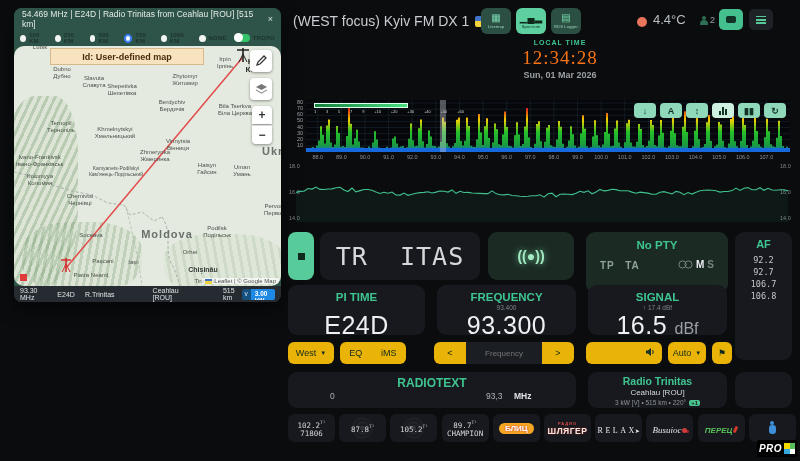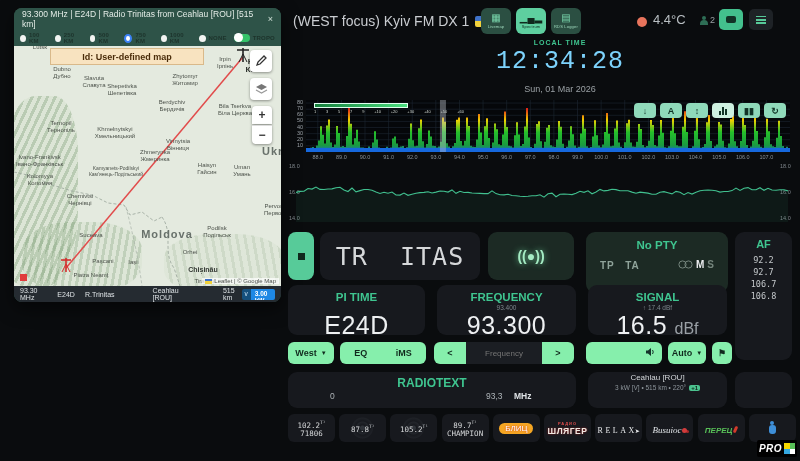--- a/index.html
+++ b/index.html
@@ -11,21 +11,21 @@
   .map-header{height:22px;background:#2e5348;color:#e4ece7;font-size:8.5px;display:flex;
     align-items:center;padding:0 8px;justify-content:space-between;}
   .map-close{color:#cfe0d7;font-size:9px;cursor:pointer;}
   .map-legend{height:16px;background:#2e5348;display:flex;align-items:center;padding:0 6px;gap:7px;}
   .leg-item{display:inline-flex;align-items:center;gap:3px;}
   .leg-dot{width:7px;height:7px;border-radius:50%;background:#f2f4f2;display:inline-block;}
   .leg-dot.sel{width:7px;height:7px;background:#fff;border:2px solid #3b82f6;box-sizing:border-box;width:9px;height:9px;}
   .leg-item span:last-child{font-size:6px;font-weight:700;color:#1d332b;letter-spacing:.2px;}
   .leg-track{width:16px;height:8px;border-radius:5px;background:#35c36a;position:relative;display:inline-block;}
   .leg-knob{position:absolute;left:0px;top:-1px;width:9px;height:9px;border-radius:50%;background:#fff;display:inline-block;}
-  .map-canvas{position:relative;height:240px;background:#e4eadf;overflow:hidden;}
+  .map-canvas{position:relative;height:240px;background:#e4eadf;overflow:hidden;border-radius:10px;}
   .terrain{position:absolute;pointer-events:none;}
   .t1{left:-14px;top:50px;width:78px;height:190px;background:
       repeating-linear-gradient(115deg,rgba(126,160,118,.42) 0 3px,rgba(196,214,186,.25) 3px 7px);
       border-radius:45% 30% 40% 30%;}
   .t2{left:8px;top:176px;width:120px;height:70px;background:
       repeating-linear-gradient(100deg,rgba(126,160,118,.35) 0 3px,rgba(196,214,186,.22) 3px 7px);
       border-radius:40%;}
   .t3{left:150px;top:188px;width:120px;height:60px;background:
       repeating-linear-gradient(80deg,rgba(140,168,130,.25) 0 3px,rgba(200,216,192,.2) 3px 8px);
       border-radius:40%;}
@@ -72,22 +72,22 @@
   .sqbtn{position:absolute;top:9px;width:24px;height:21px;border-radius:5px;display:flex;
     align-items:center;justify-content:center;cursor:pointer;}
   .chatbtn{left:434px;background:#43c08d;}
   .chat-ic{width:10px;height:7px;background:#123226;border-radius:2px;position:relative;display:inline-block;}
   .chat-ic::after{content:"";position:absolute;left:2px;bottom:-3px;border:3px solid transparent;border-top-color:#123226;}
   .menubtn{left:464px;background:#1e2226;}
   .menu-ic{width:10px;height:8px;display:inline-block;background:
     linear-gradient(#57c998 0 1.5px,transparent 1.5px 3.2px,#57c998 3.2px 4.7px,transparent 4.7px 6.4px,#57c998 6.4px 8px);}
   .clock{position:absolute;left:205px;top:39px;width:140px;text-align:center;}
   .clock .cl{color:#3fc590;font-size:7px;font-weight:700;letter-spacing:1px;}
-  .clock .ct{color:#7dd3fc;font-size:25px;letter-spacing:1px;margin-top:1px;font-family:Liberation Mono, monospace;}
-  .clock .cd{color:#9aa0a4;font-size:9px;margin-top:8px;}
+  .clock .ct{color:#f97316;font-size:19px;letter-spacing:1px;margin-top:1px;font-family:Liberation Serif, serif;}
+  .clock .cd{color:#9aa0a4;font-size:9px;margin-top:1px;font-weight:bold;}
   
   .ylabels{position:absolute;left:2px;top:99px;width:17px;height:52px;}
   .ylabels span{position:absolute;right:1px;font-size:5.5px;color:#9aa0a6;}
   #spec-plot{position:absolute;left:21px;top:100px;width:484px;height:52px;background:#05070a;}
   .smeter{position:absolute;left:8px;top:3px;z-index:4;}
   .smeter .sbar{width:92px;height:3px;background:linear-gradient(90deg,#15803d,#4ade80);border:1px solid #dfe;}
   .smeter .sticks{display:flex;width:150px;justify-content:space-between;margin-top:1px;}
   .smeter .sticks span{font-size:4px;color:#cdd4ce;}
   .specbtns{position:absolute;right:4px;top:3px;display:flex;gap:4px;z-index:5;}
   .specbtn{width:22px;height:15px;border-radius:4px;background:#8fd9ba;color:#113326;font-size:9px;
@@ -126,22 +126,22 @@
   .af-panel .glabel{font-size:11px;margin-top:6px;}
   .af-panel ul{list-style:none;margin:4px 0 0 0;padding:0;text-align:center;}
   .af-panel li{color:#c4c8cb;font-size:8.5px;line-height:12px;font-family:"DejaVu Sans Mono",monospace;}
   
   .ro{text-align:center;}
   .ro .glabel{font-size:11.5px;margin-top:6px;}
   .ro .prev{font-size:6.5px;color:#7d868c;height:8px;margin-top:1px;}
   .ro .val{font-size:25px;color:#eef0f2;line-height:26px;letter-spacing:.5px;}
   .ro .val .unit{font-size:16px;color:#9aa0a6;letter-spacing:0;}
   
-  .pill{position:absolute;top:342px;height:22px;border-radius:6px;background:#86efac;color:#10291d;
-    font-size:9px;font-weight:700;display:flex;align-items:center;justify-content:center;cursor:pointer;}
+  .pill{position:absolute;top:342px;height:22px;border-radius:6px;background:#eab308;color:#10291d;
+    font-size:9px;font-weight:400;display:flex;align-items:center;justify-content:center;cursor:pointer;}
   .pill .chev2{font-size:6px;margin-left:4px;}
   .freq-input{position:absolute;top:342px;height:22px;left:181px;width:76px;background:#1b1e23;border:none;
     border-radius:0;color:#8c9297;font-size:8px;text-align:center;outline:none;box-sizing:border-box;}
   .spk{display:inline-block;margin-left:auto;margin-right:6px;}
   .volfill{justify-content:flex-start;}
   
   .rt-panel{left:3px;top:372px;width:288px;height:36px;}
   .rt-panel .glabel{font-size:12px;margin-top:4px;}
   .rt-line{position:relative;height:12px;color:#aeb4b8;font-size:8.5px;}
   .rt-left{position:absolute;left:42px;top:1px;}
@@ -154,21 +154,21 @@
   .st-badge{background:#4cc38f;color:#0e241a;font-weight:700;border-radius:2px;padding:0 2px;font-size:6px;}
   .empty-tile{left:450px;top:372px;width:57px;height:36px;}
   
   #preset-row{position:absolute;left:3px;top:414px;width:510px;height:28px;}
   .tile{position:absolute;top:0;width:47px;height:28px;border-radius:6px;background:#17191e;
     display:flex;flex-direction:column;align-items:center;justify-content:center;cursor:pointer;overflow:hidden;}
   .tile .tl{font-family:"DejaVu Sans Mono",monospace;font-size:7.5px;color:#d6d8da;line-height:9px;}
   .tile .tl sup{font-size:4.5px;}
   .tile.rings{background:#17191e radial-gradient(circle at 50% 50%,rgba(120,130,140,.25) 2px,transparent 3px,
      rgba(120,130,140,.12) 6px,transparent 7px,rgba(120,130,140,.08) 10px,transparent 11px);}
-  .blits{background:#f5a623;border-radius:9px;padding:1px 6px;color:#fff;font-weight:400;font-size:8px;
+  .blits{background:#f5a623;border-radius:9px;padding:1px 6px;color:#fff;font-weight:700;font-size:8px;
      text-shadow:0 0 2px #c23;}
   .shl-top{color:#e34d4d;font-size:4px;font-weight:700;letter-spacing:1px;line-height:5px;}
   .shl-main{color:#efe9e2;font-size:8.5px;font-weight:700;letter-spacing:.5px;text-shadow:0 0 2px #a22;}
   .relax-t{color:#e8eaec;font-size:8px;letter-spacing:2.5px;font-family:"Liberation Serif",serif;}
   .relax-a{color:#e8eaec;font-size:6px;margin-left:-2px;}
   .busu{color:#dfe3e6;font-size:9px;font-style:italic;font-family:"Liberation Serif",serif;}
   .cherry{width:5px;height:5px;border-radius:50%;background:#d23b3b;display:inline-block;margin-left:1px;
      box-shadow:3px 1px 0 -1px #a82828;}
   .perets{color:#58c058;font-size:8px;font-weight:700;font-style:italic;}
   .pepper{width:3px;height:7px;border-radius:2px;background:#d23b2b;display:inline-block;transform:rotate(25deg);margin-left:2px;}
@@ -183,21 +183,21 @@
   .tvsq i:nth-child(1){background:#f5d800;}.tvsq i:nth-child(2){background:#58c058;}
   .tvsq i:nth-child(3){background:#35a8e0;}.tvsq i:nth-child(4){background:#fff;}
 </style>
 </head>
 <body>
 
 <div id="root">
 
   <div id="map-panel">
     <div class="map-header">
-      <span>93.300 MHz | E24D | Radio Trinitas from Ceahlau [ROU] [515 km]</span>
+      <span>54.469 MHz | E24D | Radio Trinitas from Ceahlau [ROU] [515 km]</span>
       <span class="map-close">×</span>
     </div>
     <div class="map-legend">
         <span class="leg-item">
           <span class="leg-dot"></span>
           <span>100 KM</span>
         </span>
         <span class="leg-item">
           <span class="leg-dot"></span>
           <span>250 KM</span>
@@ -605,21 +605,21 @@
     <div class="panel ro" style="left:303px;top:285px;width:139px;height:50px">
       <div class="glabel">SIGNAL</div>
       <div class="prev">↑ 17.4 dBf</div>
       <div class="val"><span>16.5</span> <span class="unit">dBf</span></div>
     </div>
 
     <div class="pill" style="left:3px;width:46px">
       <span>West</span>
         <span class="chev2">▼</span>
     </div>
-    <div class="pill" style="left:55px;width:86px;justify-content:space-around">
+    <div class="pill" style="left:55px;width:66px;justify-content:space-around">
       <span>EQ</span>
       <span>iMS</span>
     </div>
     <div class="pill" style="left:149px;width:32px;border-radius:6px 0 0 6px">&lt;</div>
     <input class="freq-input" placeholder="Frequency" style="">
     <div class="pill" style="left:257px;width:32px;border-radius:0 6px 6px 0">&gt;</div>
     <div class="pill volfill" style="left:301px;width:76px">
       <span class="spk">
         <svg width="11" height="10" viewBox="0 0 11 10">
             <path d="M1,3.5 H3 L6,1 V9 L3,6.5 H1 Z" fill="#14332a"></path>
@@ -635,20 +635,21 @@
 
     <div class="panel rt-panel">
       <div class="glabel">RADIOTEXT</div>
       <div class="rt-line">
         <span class="rt-left">0</span>
         <span class="rt-right">93,3</span>
         <span class="rt-unit">MHz</span>
       </div>
     </div>
     <div class="panel st-panel">
+      <div class="glabel">Radio Trinitas</div>
       <div class="st-loc">Ceahlau [ROU]</div>
       <div class="st-det">
         <span>3 kW [V] • 515 km • 220°</span>
         <span class="st-badge">+1</span>
       </div>
     </div>
     <div class="panel empty-tile"></div>
 
     <div id="preset-row">
         <div class="tile" style="left: 0px;">

